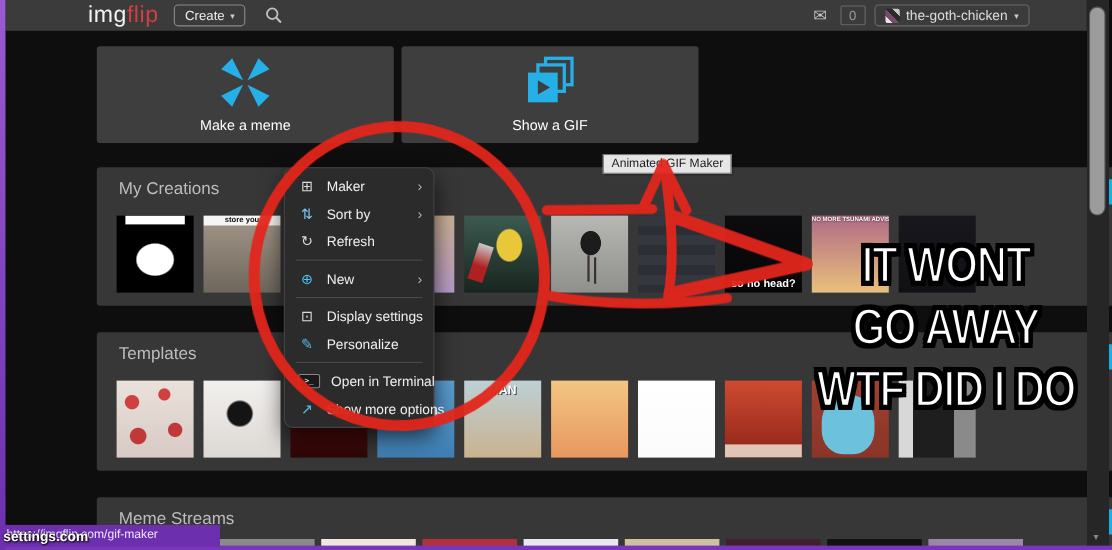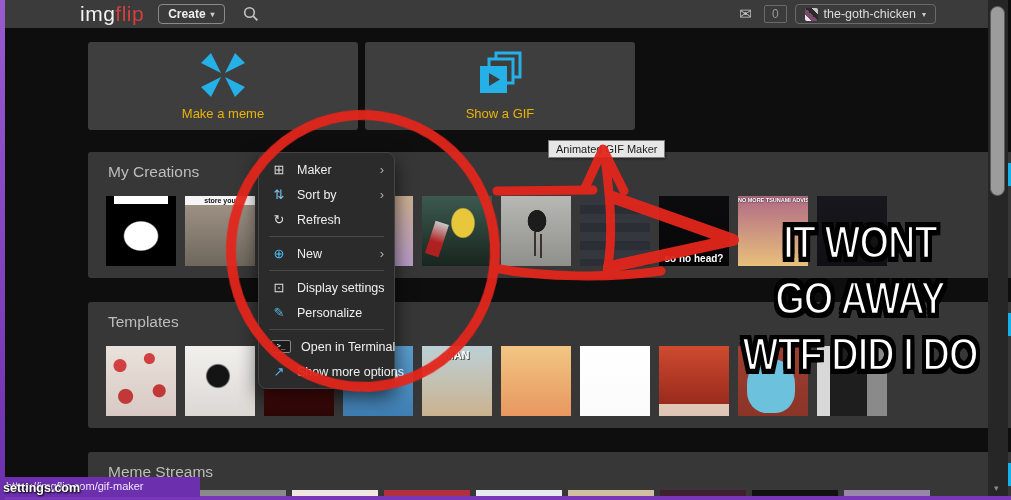--- a/index.html
+++ b/index.html
@@ -11,38 +11,38 @@
     background:linear-gradient(#9a5ad0,#6c2fae);z-index:70;}
   .edge-right{position:absolute;right:0;top:0;width:4px;height:100%;background:#8a41cf;z-index:70;}
   .edge-bottom{position:absolute;left:0;bottom:0;width:100%;height:4px;background:#7a36b8;z-index:69;}
 
   
   .topbar{position:absolute;left:5px;top:0;width:983px;height:28px;background:#3b3b3b;
     display:flex;align-items:center;z-index:5;}
   .logo{margin-left:75px;font-size:21px;letter-spacing:.5px;cursor:pointer;}
   .logo .li{color:#f2f2f2;} .logo .lf{color:#d23f3f;}
   .create-btn{margin-left:14px;border:1px solid #8a8a8a;border-radius:4px;padding:2px 9px;
-    font-size:12px;color:#eee;display:flex;align-items:center;gap:5px;cursor:pointer;font-weight:bold;}
+    font-size:12px;color:#eee;display:flex;align-items:center;gap:5px;cursor:pointer;}
   .create-caret,.user-caret{font-size:8px;color:#ccc;}
   .search-wrap{margin-left:18px;display:flex;align-items:center;cursor:pointer;}
   .tb-spacer{flex:1;}
   .mail{color:#c0c0c0;font-size:15px;cursor:pointer;}
   .count-box{border:1px solid #6a6a6a;border-radius:2px;color:#999;font-size:12px;
     padding:1px 7px;margin-left:12px;cursor:pointer;}
   .user-box{margin:0 52px 0 8px;border:1px solid #6a6a6a;border-radius:4px;padding:2px 9px;
     display:flex;align-items:center;gap:6px;color:#ddd;font-size:12.5px;cursor:pointer;}
   .avatar{width:13px;height:13px;border-radius:2px;
     background:linear-gradient(45deg,#efe2ee 25%,#7a4a6a 25% 50%,#2a2a2a 50% 75%,#c8c8c8 75%);}
 
   
   .card{position:absolute;top:42px;height:88px;width:270px;background:#3e3e3e;border-radius:3px;
     display:flex;flex-direction:column;align-items:center;justify-content:flex-end;
     padding-bottom:9px;box-sizing:border-box;cursor:pointer;z-index:2;}
   .card .icn{position:absolute;top:9px;left:50%;transform:translateX(-50%);}
-  .card-label{font-size:13px;color:#eab308;margin-top:28px;}
+  .card-label{font-size:13px;color:#ffffff;margin-top:28px;}
   .ai-icon{width:44px;height:44px;border:2px solid #35b6f0;border-radius:3px;box-sizing:border-box;
     background:
       radial-gradient(circle at 50% 62%, #fff 9px, transparent 10px),
       radial-gradient(circle at 35% 30%, #e84fa0 5px, transparent 6px),
       radial-gradient(circle at 75% 70%, #35d06a 5px, transparent 6px),
       linear-gradient(135deg,#b03ab0,#f0c23a 35%,#3a9bd5 70%,#7a3ad0);}
 
   
   .panel{position:absolute;left:88px;width:975px;background:#373737;border-radius:3px;z-index:2;}
   #mycreations{top:152px;height:126px;}

